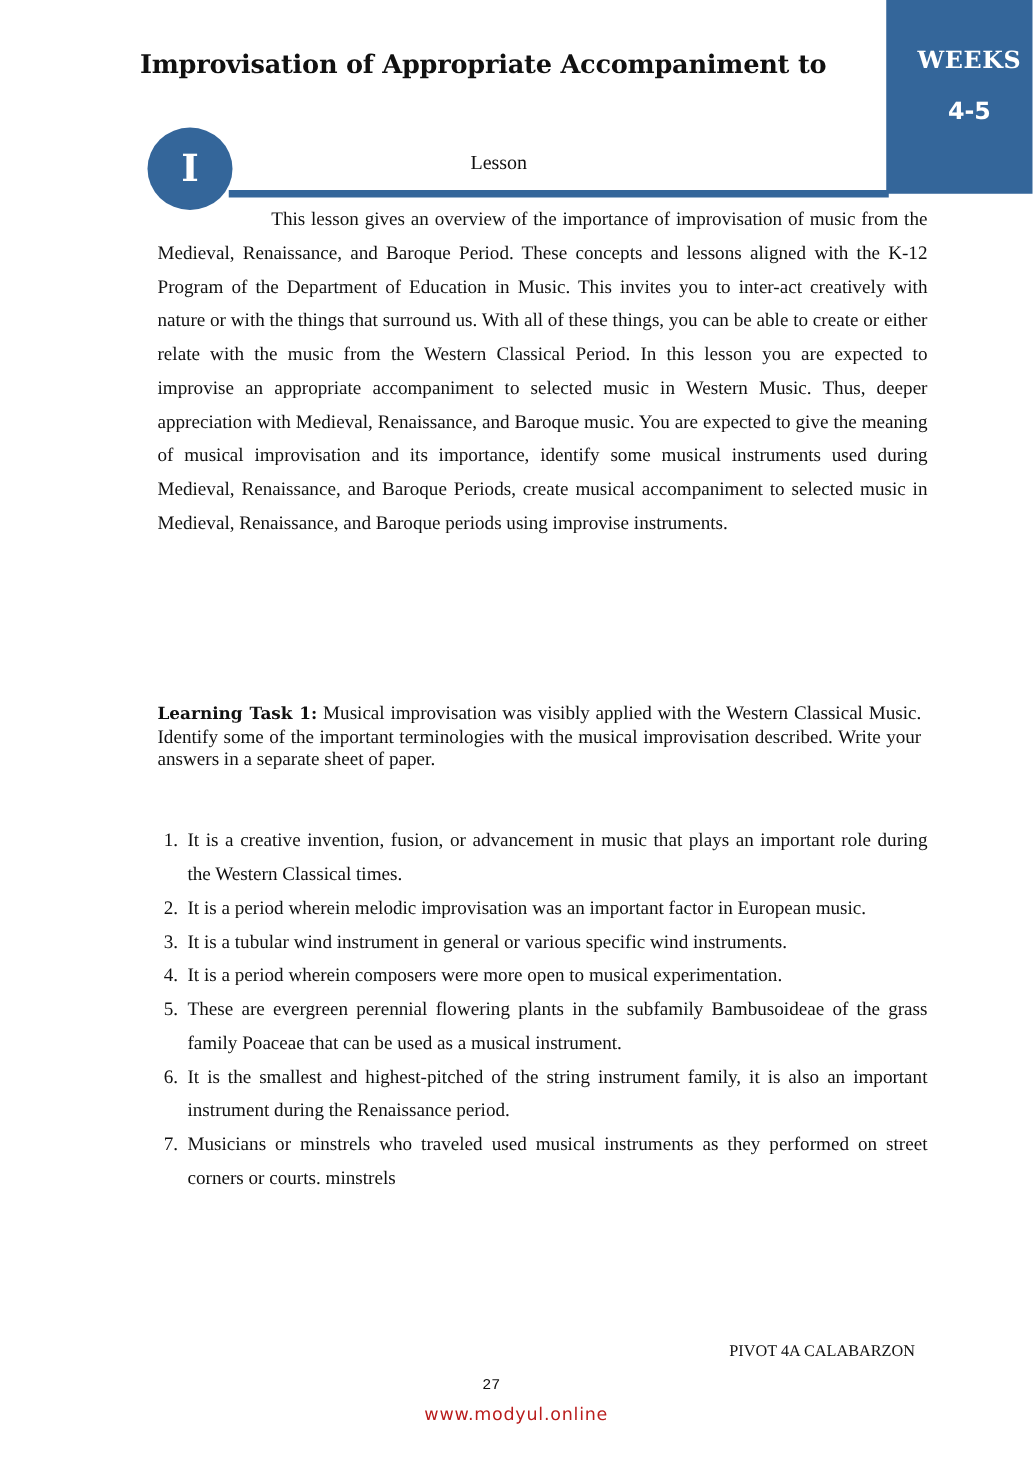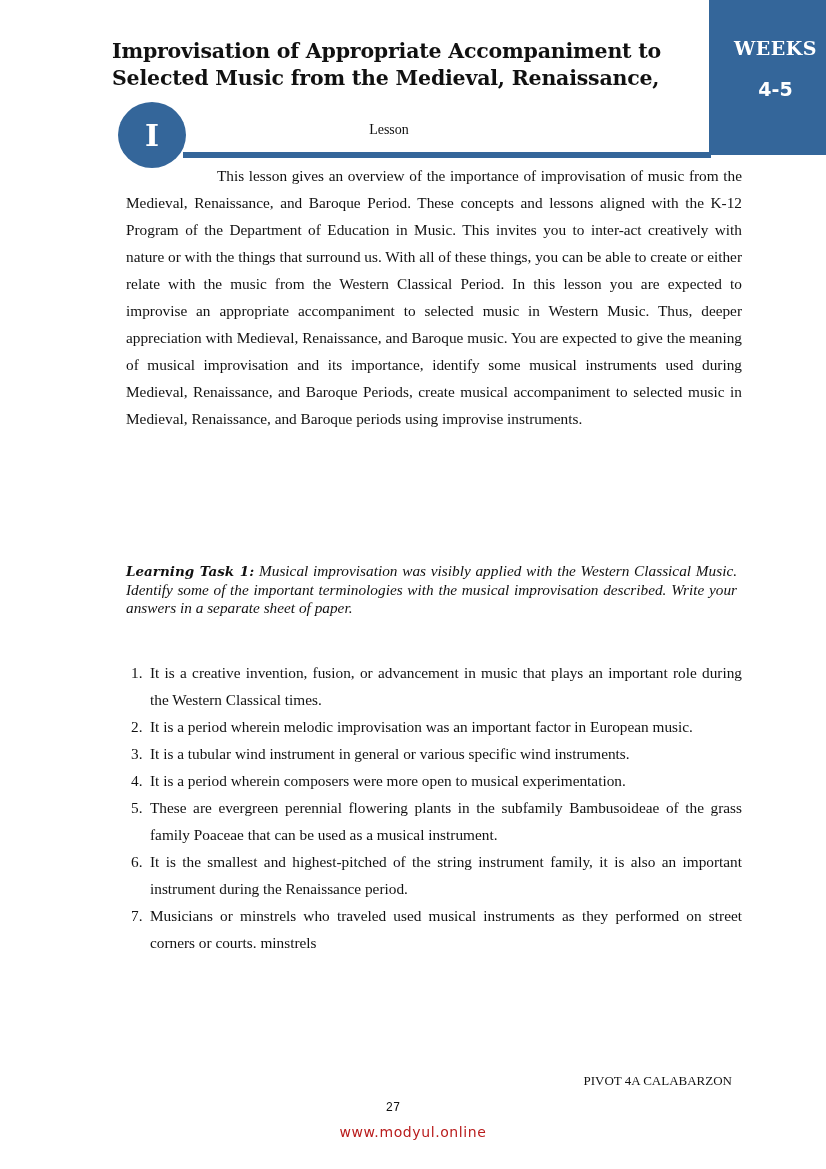--- a/index.html
+++ b/index.html
@@ -27,36 +27,36 @@
       font-family: "DejaVu Serif", serif; letter-spacing: -0.2px;
     }
     .lesson-circle {
       position: absolute; left: 118px; top: 102px; width: 68px; height: 66px;
       border-radius: 50%; background: #34669a;
       color: #fff; font-weight: bold; font-size: 30px;
       display: flex; align-items: center; justify-content: center;
       font-family: "DejaVu Serif", serif;
     }
     .lesson-label {
-      position: absolute; left: 324px; top: 122px; width: 130px; text-align: center;
-      font-size: 14px; font-family: "Liberation Serif", serif;
+      position: absolute; left: 334px; top: 122px; width: 130px; text-align: center;
+      font-size: 16px; font-family: "Liberation Serif", serif;
     }
     .divider-bar {
       position: absolute; left: 183px; top: 152px; width: 528px; height: 6px;
       background: #34669a;
     }
     .intro {
       position: absolute; left: 126px; top: 162px; width: 616px;
       font-family: "Liberation Serif", serif; font-size: 15.3px; line-height: 27px;
       text-align: justify; text-indent: 91px; margin: 0;
     }
     .task {
       position: absolute; left: 126px; top: 562px; width: 611px;
       font-family: "Liberation Serif", serif; font-size: 15.3px; line-height: 18.5px;
-      text-align: justify; margin: 0; font-style: italic;
+      text-align: justify; margin: 0;
     }
     .task b { font-family: "DejaVu Serif", serif; font-size: 13.5px; }
     .items {
       position: absolute; left: 131px; top: 659px; width: 611px;
       font-family: "Liberation Serif", serif; font-size: 15.3px; line-height: 27px;
       margin: 0; padding: 0; list-style: none;
     }
     .items li { display: flex; text-align: justify; }
     .items .num { width: 19px; flex: none; }
     .items .txt { flex: 1; text-align: justify; }
@@ -76,21 +76,20 @@
 </head>
 <body>
 
 <div class="weeks-box">
   <div class="weeks-label">WEEKS</div>
   <div class="weeks-range">4-5</div>
 </div>
 
 <div class="title">
   <div>Improvisation of Appropriate Accompaniment to</div>
-  <div>Selected Music from the Medieval, Renaissance,</div>
 </div>
 
 <div class="lesson-circle">I</div>
 <div class="lesson-label">Lesson</div>
 <div class="divider-bar"></div>
 
 <p class="intro">This lesson gives an overview of the importance of improvisation of music from the Medieval, Renaissance, and Baroque Period. These concepts and lessons aligned with the K-12 Program of the Department of Education in Music. This invites you to inter-act creatively with nature or with the things that surround us. With all of these things, you can be able to create or either relate with the music from the Western Classical Period. In this lesson you are expected to improvise an appropriate accompaniment to selected music in Western Music. Thus, deeper  appreciation with Medieval, Renaissance, and Baroque music. You are expected to give the meaning of musical improvisation and its importance, identify some musical instruments used during Medieval, Renaissance, and Baroque Periods, create musical accompaniment to selected music in Medieval, Renaissance, and Baroque periods using improvise instruments.</p>
 
 <p class="task">
   <b>Learning Task 1:</b>

